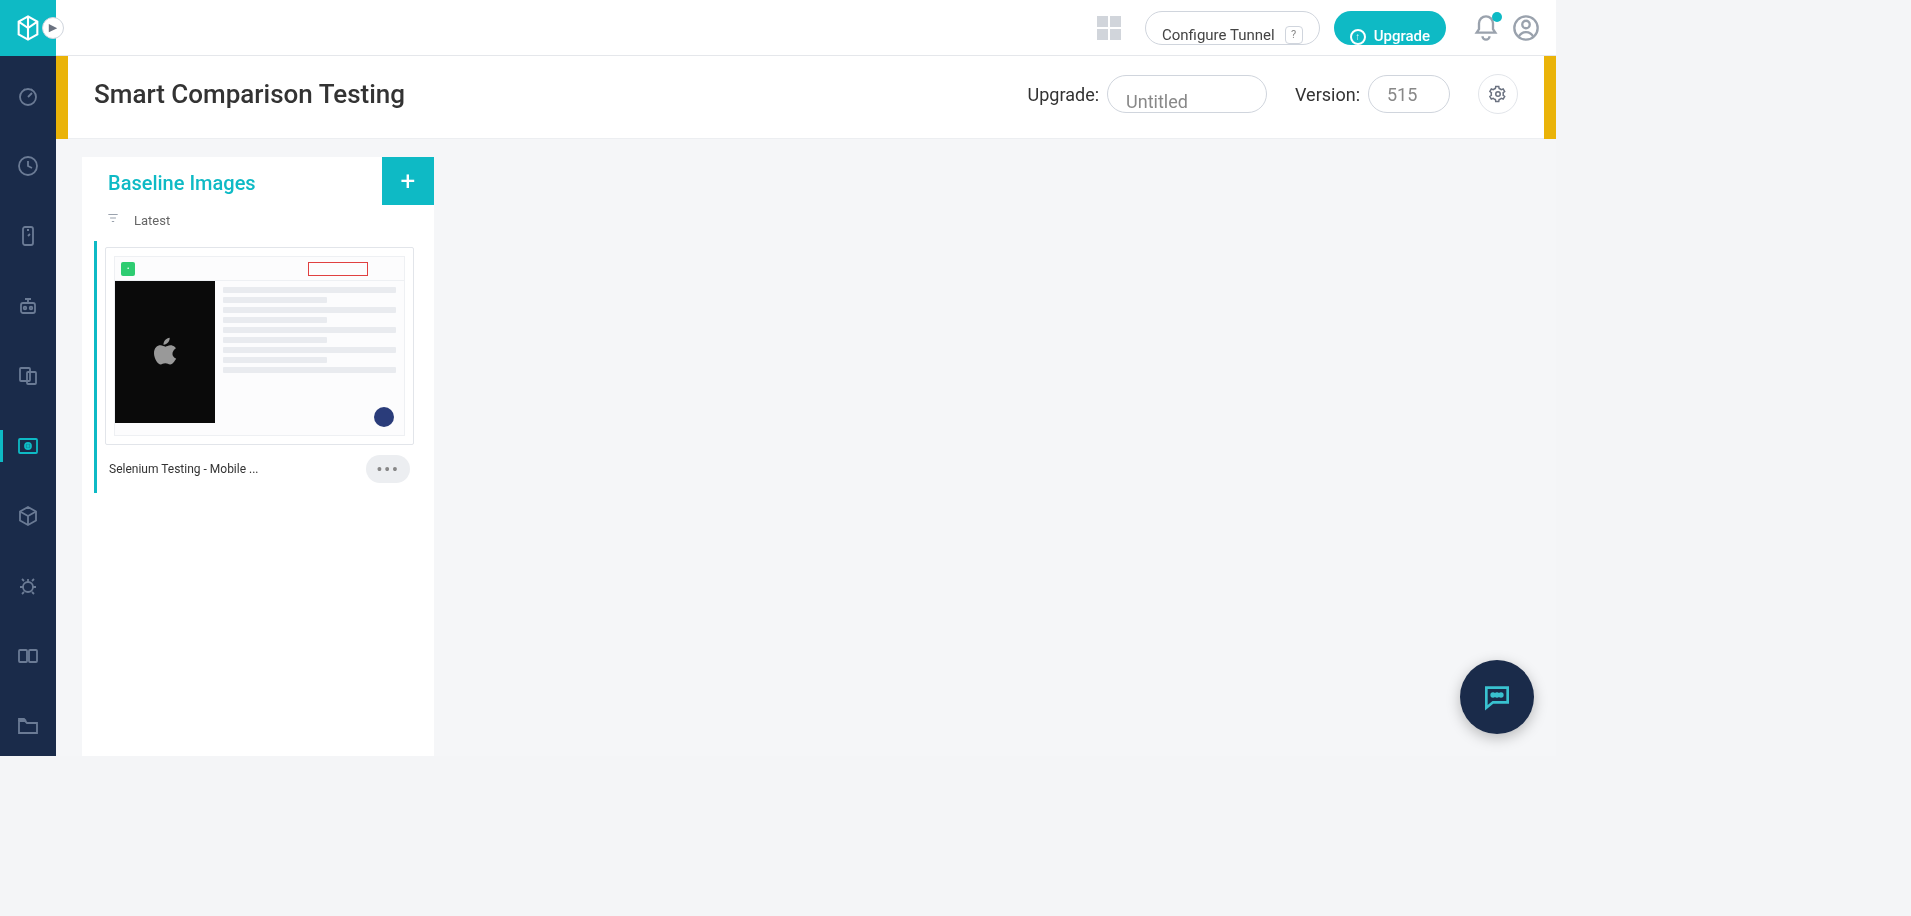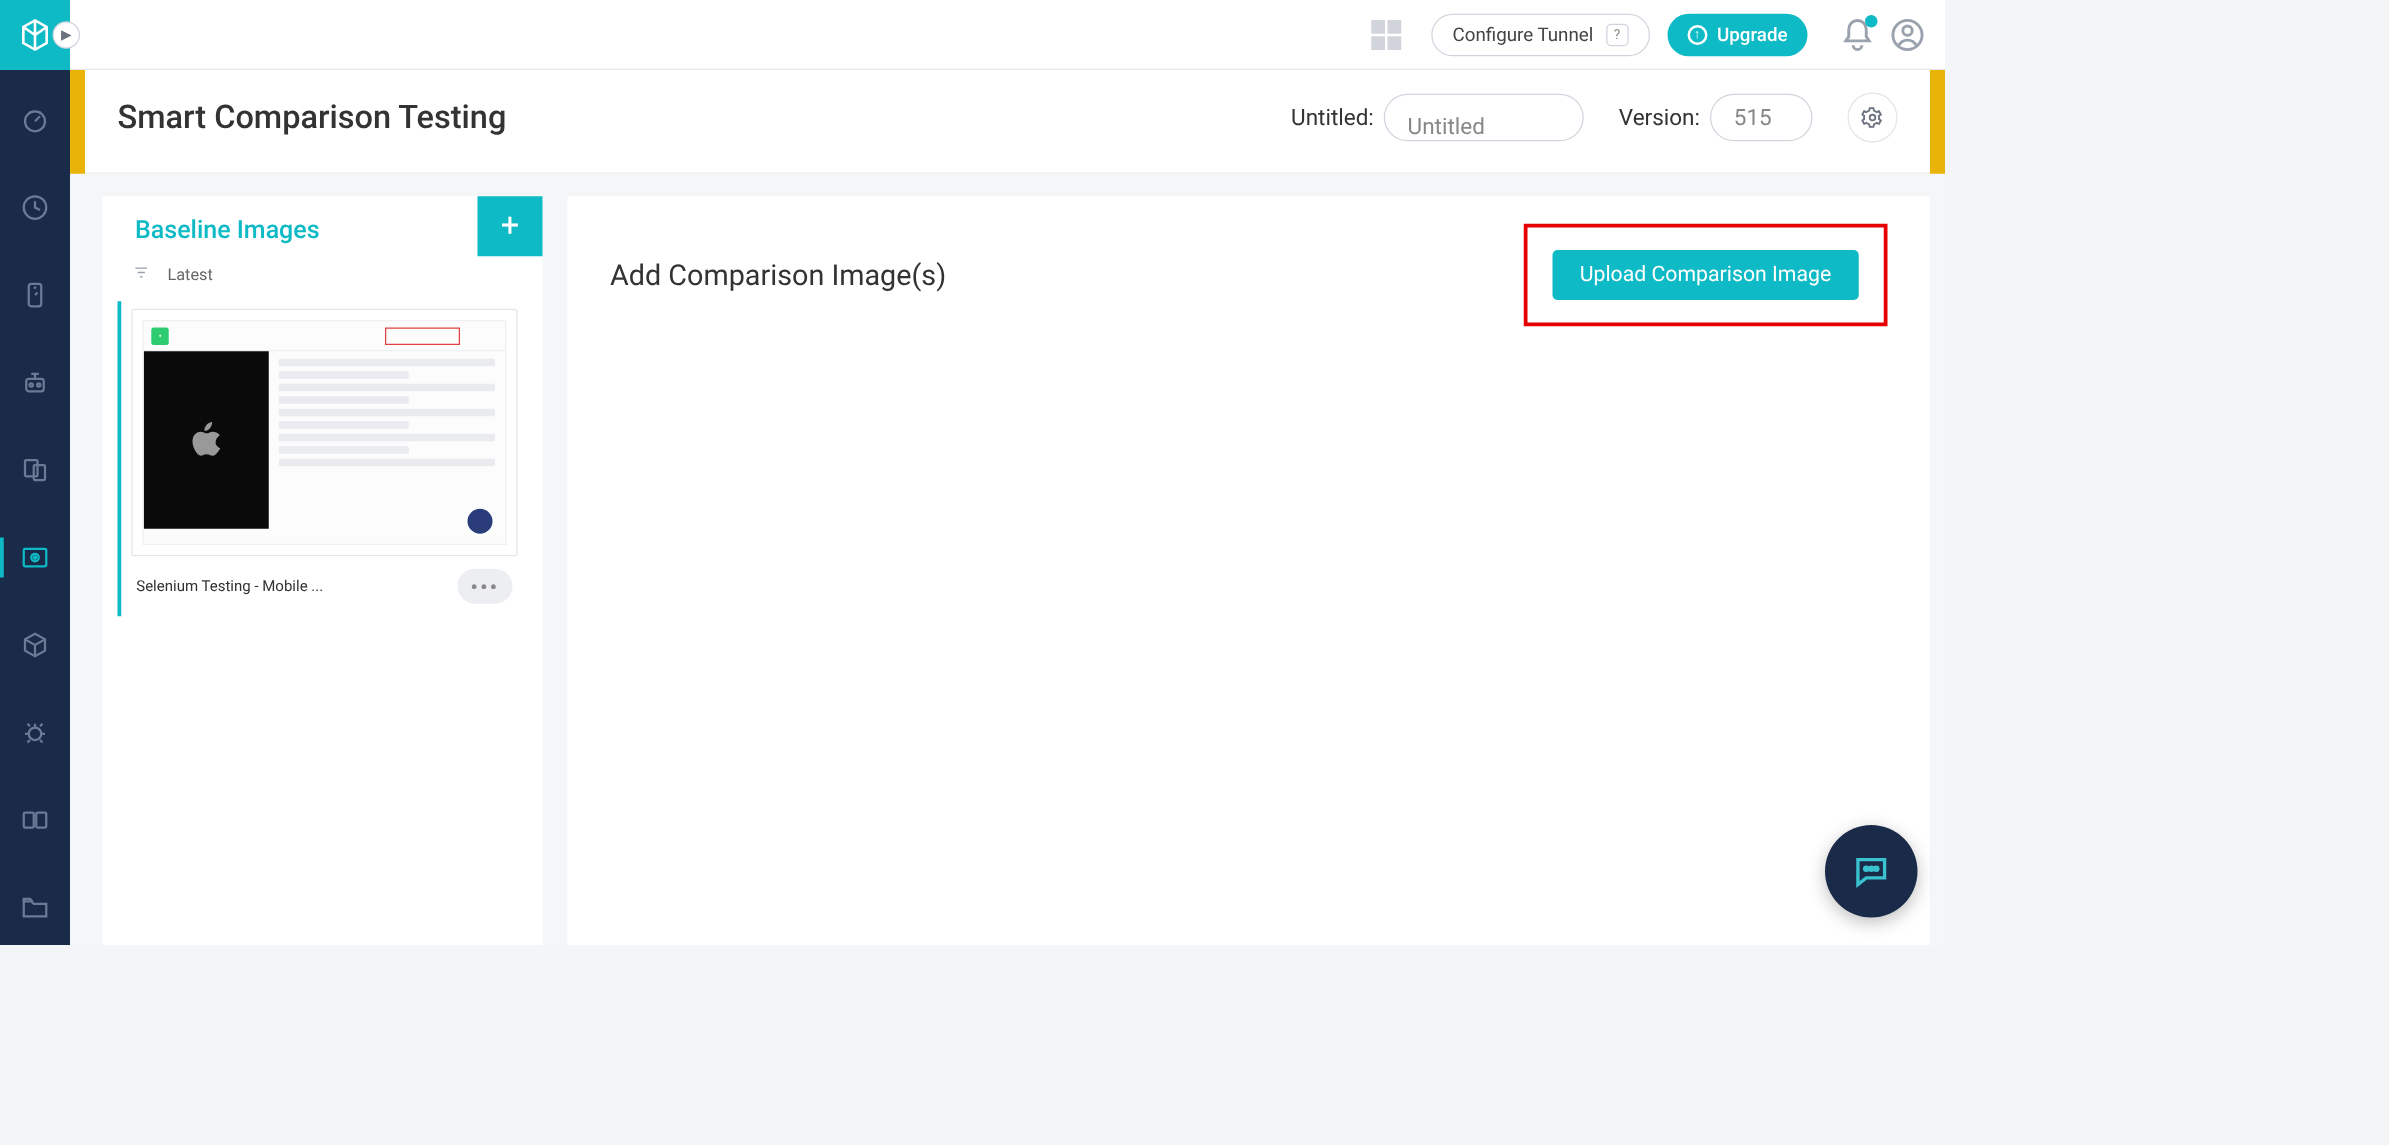--- a/index.html
+++ b/index.html
@@ -58,21 +58,21 @@
     grid-template-rows: 1fr 1fr;
     gap: 2px;
     margin-right: 24px;
   }
   .grid-icon span { background: #d1d5db; }
   .pill {
     height: 34px;
     border-radius: 18px;
     padding: 0 16px;
     display: flex;
-    align-items: center;
+    align-items: flex-end;
     font-size: 15px;
     margin-right: 14px;
     cursor: pointer;
   }
   .pill.outline {
     border: 1px solid #d0d5dd;
     color: #444;
     background: #fff;
   }
   .pill.outline .q {
@@ -473,21 +473,21 @@
           <path d="M3 7V5h5l2 2"></path>
         </svg>
     </div>
   </div>
 
   <div class="main">
     <div class="page-header">
       <div class="page-title">Smart Comparison Testing</div>
       <div class="ph-spacer"></div>
       <div class="ph-field">
-        <span class="ph-label">Untitled:</span>
+        <span class="ph-label">Upgrade:</span>
         <span class="ph-input wide">
           <span>Untitled</span>
         </span>
       </div>
       <div class="ph-field">
         <span class="ph-label">Version:</span>
         <span class="ph-input narrow">
           <span>515</span>
         </span>
       </div>
@@ -543,29 +543,20 @@
               <div class="mchip"></div>
             </div>
           </div>
           <div class="bp-meta">
             <div class="bp-name">Selenium Testing - Mobile ...</div>
             <div class="bp-more">•••</div>
           </div>
         </div>
       </div>
 
-      <div class="compare-panel">
-        <div class="cp-head">
-          <div class="cp-title">Add Comparison Image(s)</div>
-          <div class="cp-spacer"></div>
-          <div class="highlight-box">
-            <div class="upload-btn">Upload Comparison Image</div>
-          </div>
-        </div>
-      </div>
 
     </div>
   </div>
 
   <div class="chat-fab">
     <svg viewBox="0 0 24 24" fill="none" stroke="currentColor" stroke-width="2">
         <path d="M4 5h16v11H9l-5 4V5z"></path>
         <circle cx="9" cy="10.5" r="1" fill="currentColor"></circle>
         <circle cx="12" cy="10.5" r="1" fill="currentColor"></circle>
         <circle cx="15" cy="10.5" r="1" fill="currentColor"></circle>

